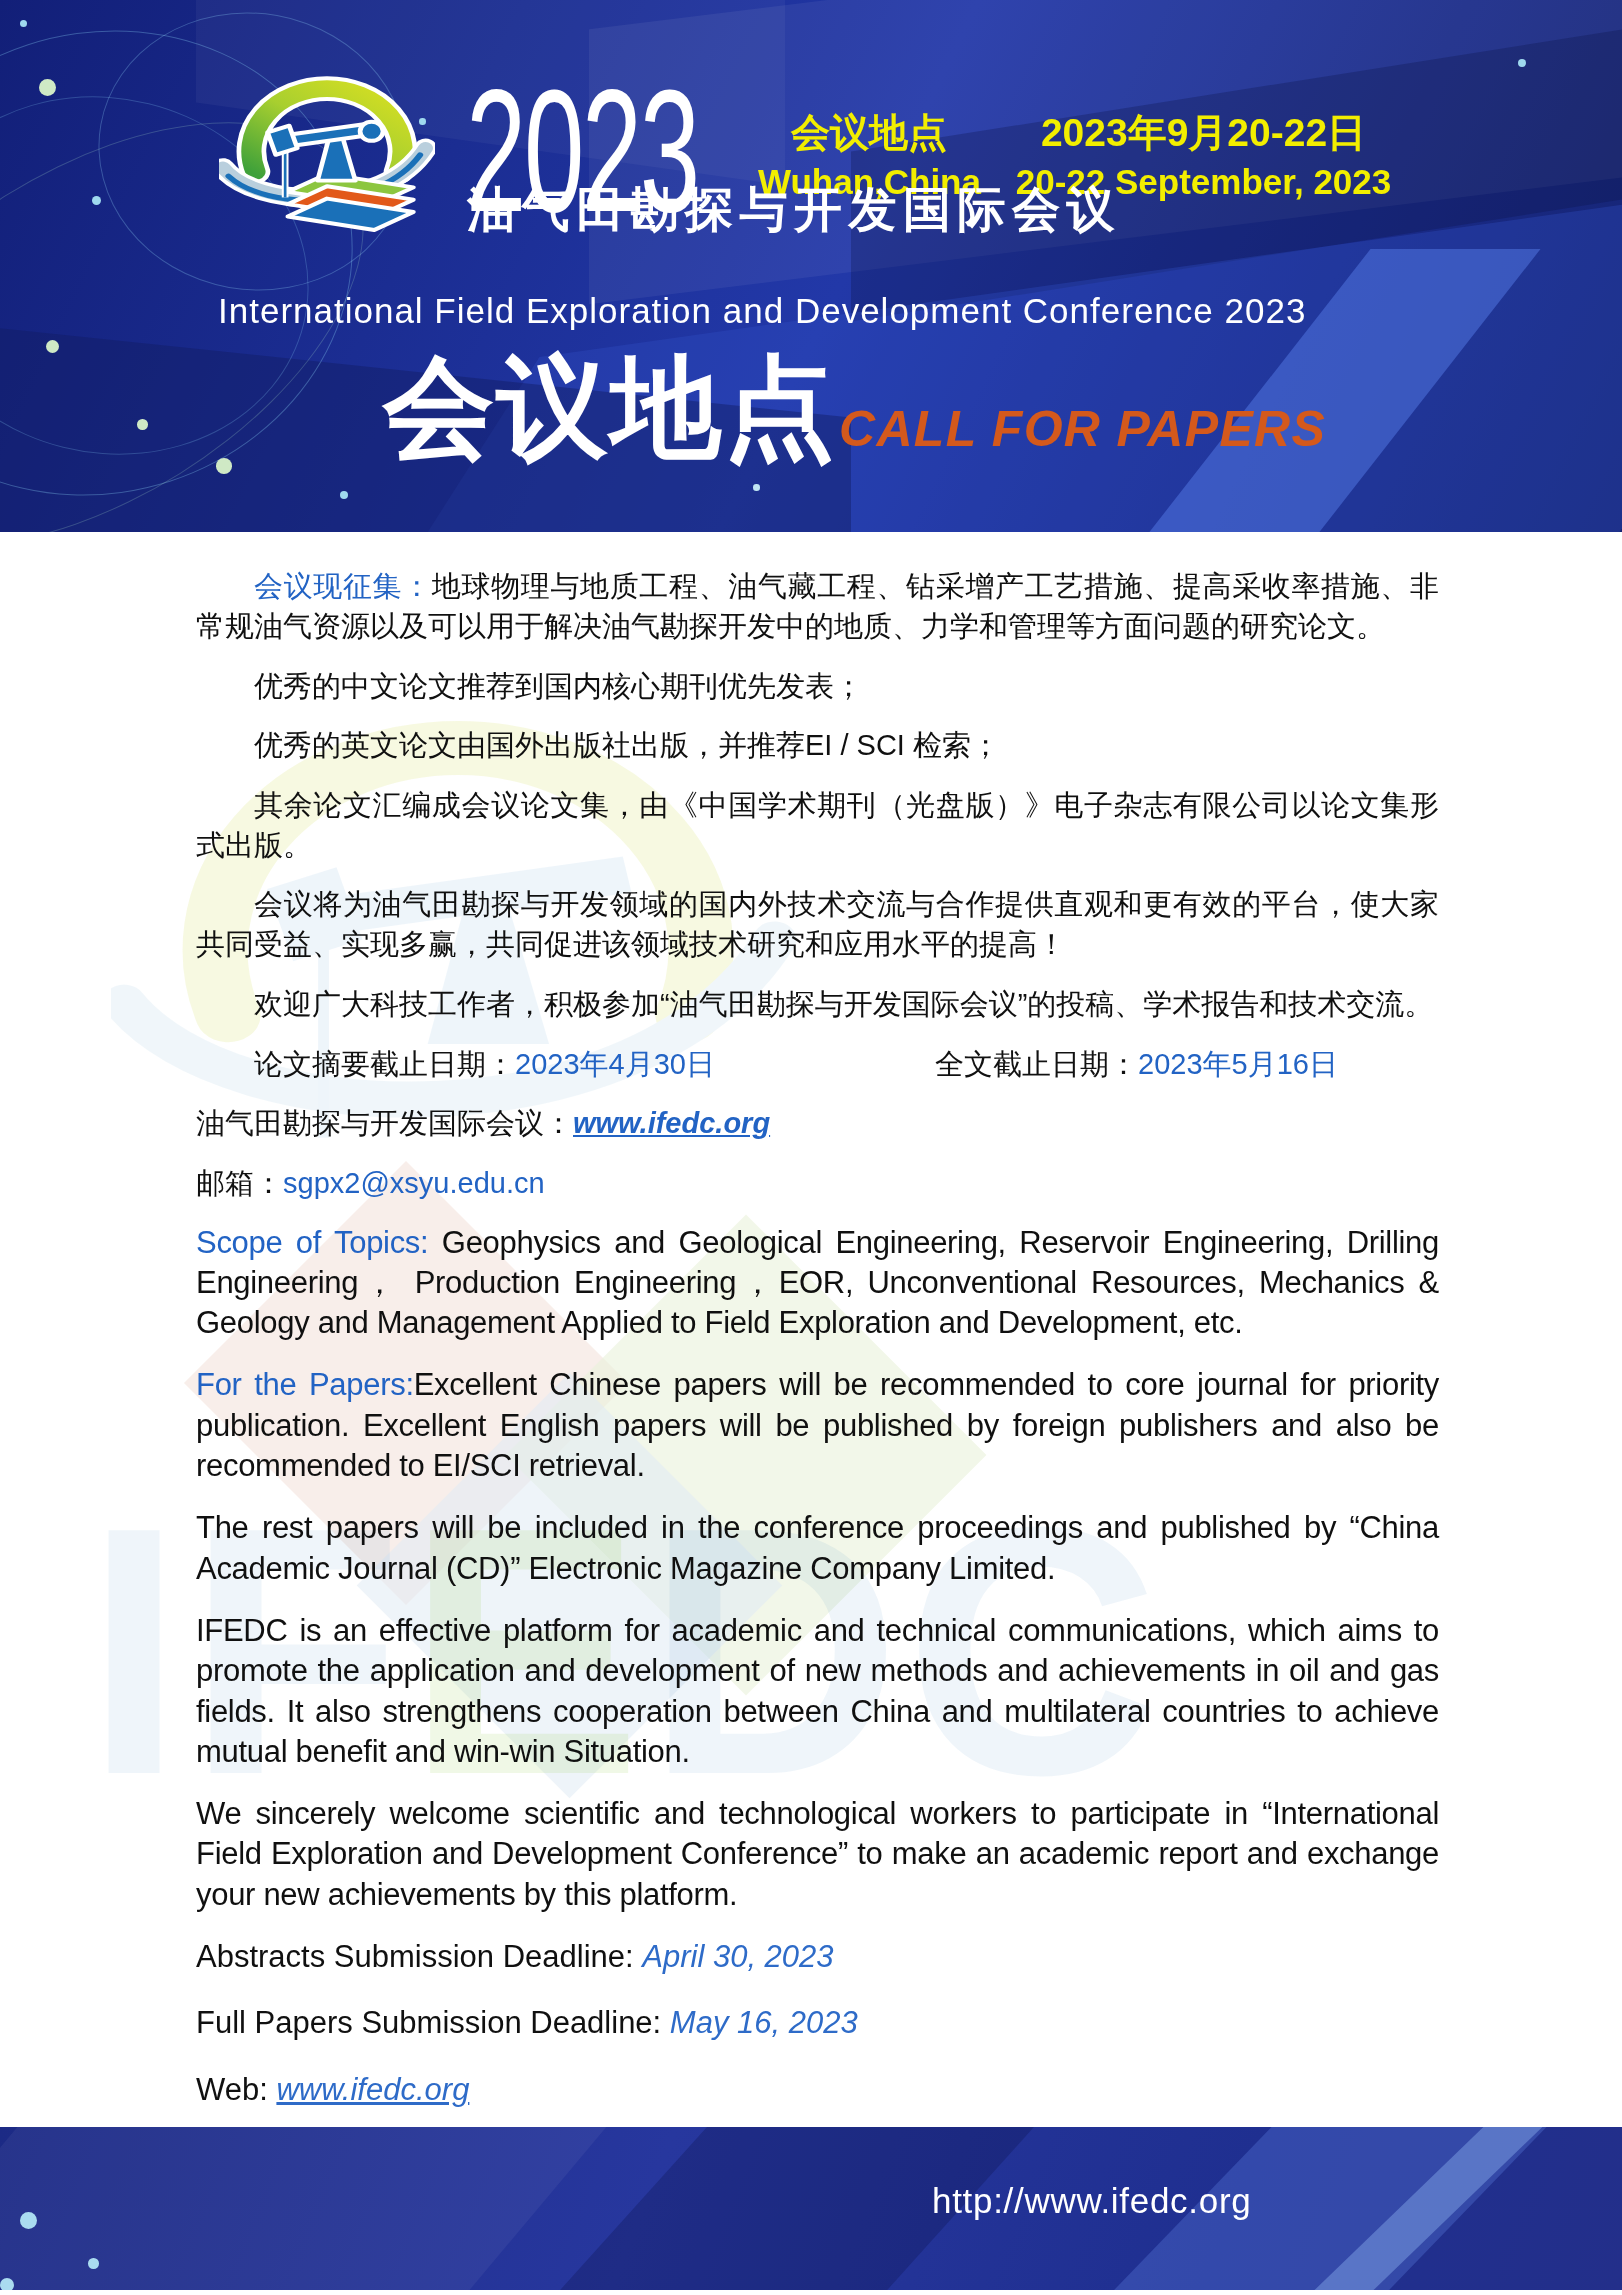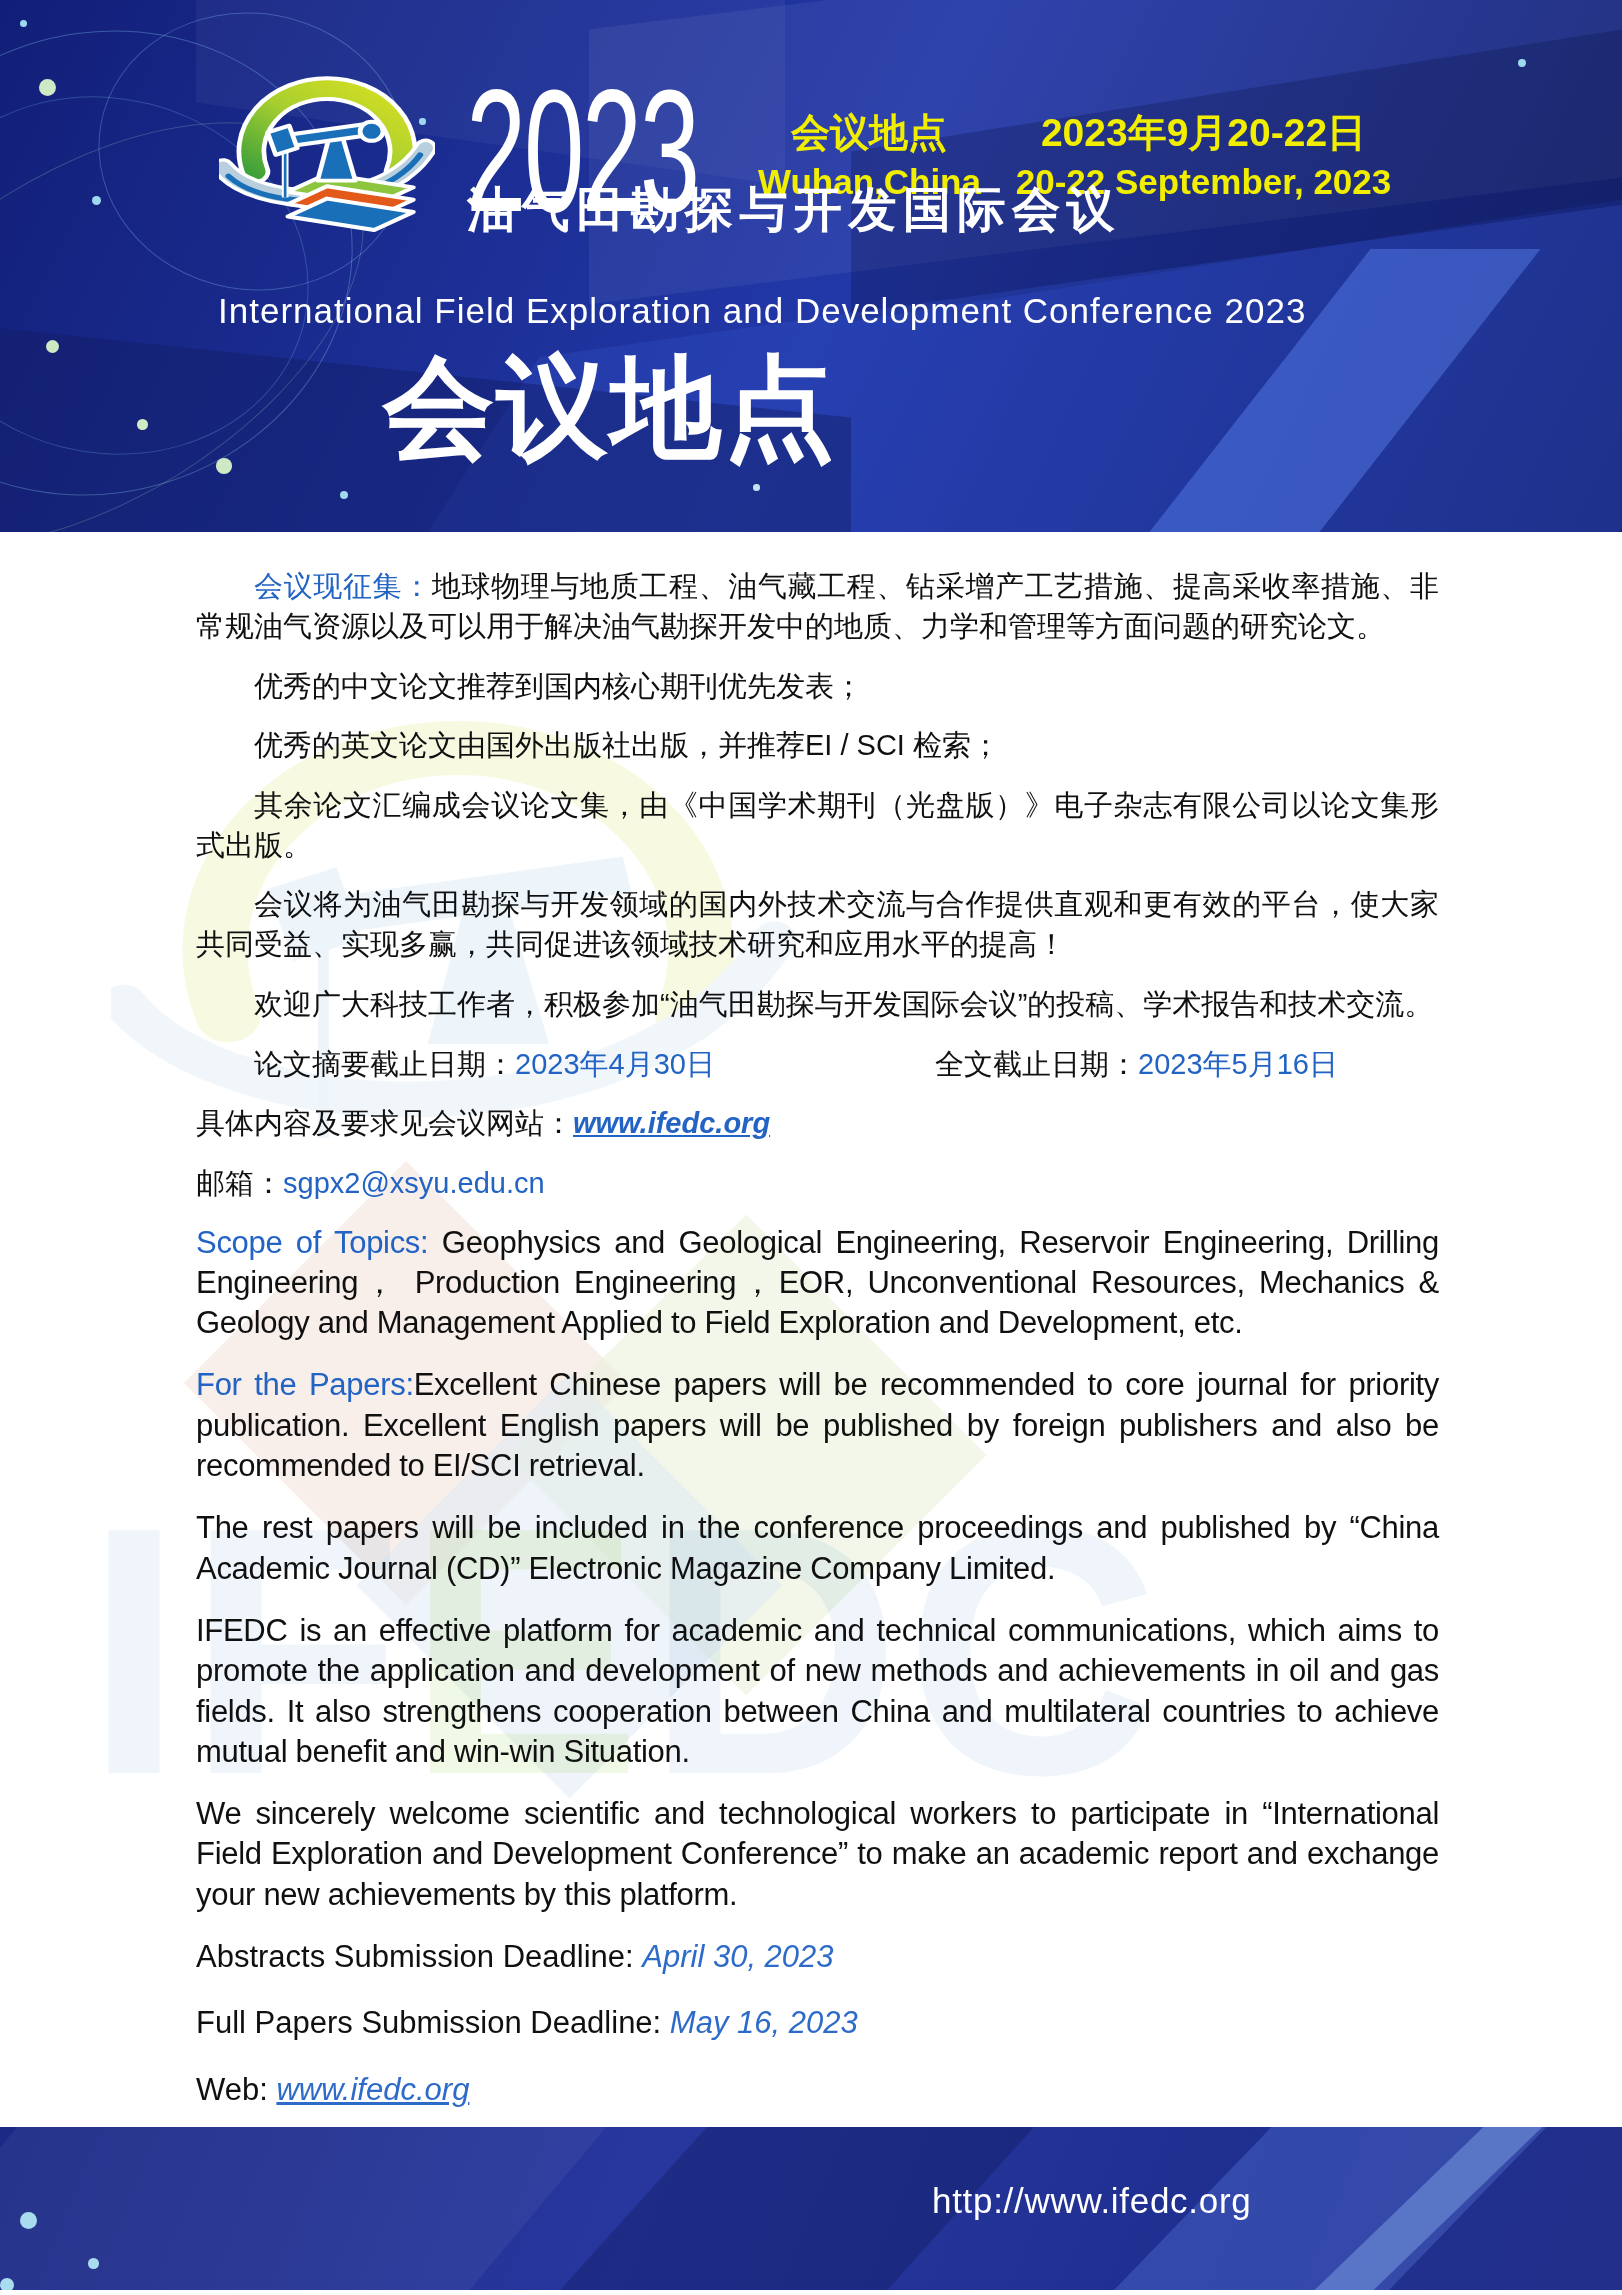--- a/index.html
+++ b/index.html
@@ -148,20 +148,21 @@
     </div>
     <div class="hero-dates">
       <span class="yl-cn">2023年9月20-22日</span>
       <span class="yl-en">20-22 September, 2023</span>
     </div>
 
     <div class="hero-title-cn">油气田勘探与开发国际会议</div>
     <div class="hero-title-en">International Field Exploration and Development Conference 2023</div>
 
     <div class="banner-cn">会议地点</div>
+    <div class="banner-en">CALL FOR PAPERS</div>
   </div>
 
   <div class="content">
 
     <svg class="wm" style="left:111px;top:137px;opacity:.16;" width="694" height="550" viewBox="0 0 320 305" preserveAspectRatio="none">
       <path d="M54 192 A 112 112 0 1 1 266 192" fill="none" stroke="#cfdb4e" stroke-width="30" stroke-linecap="round"></path>
       <path d="M6 185 C 55 258, 245 266, 306 150" fill="none" stroke="#a9cde2" stroke-width="20" stroke-linecap="round"></path>
       <polygon points="146,208 166,118 180,118 202,208" fill="#9cc4e4"></polygon>
       <polygon points="92,128 236,104 240,124 96,148" fill="#9cc4e4"></polygon>
       <polygon points="72,122 104,110 116,150 84,162" fill="#9cc4e4"></polygon>
@@ -188,21 +189,21 @@
         <div class="col-l">
           <span>论文摘要截止日期：</span><span class="blue">2023年4月30日</span>
         </div>
         <div class="col-r">
           <span>全文截止日期：</span><span class="blue">2023年5月16日</span>
         </div>
       </div>
 
       <div class="cn-row">
         <div>
-          <span>具体内容及要求见会议网站：</span><span class="link">www.ifedc.org</span>
+          <span>油气田勘探与开发国际会议：</span><span class="link">www.ifedc.org</span>
         </div>
       </div>
 
       <div class="cn-row">
         <div class="col-r">
           <span>邮箱：</span><span class="blue">sgpx2@xsyu.edu.cn</span>
         </div>
       </div>
 
       <p class="enp"><span class="blue">Scope of Topics:</span><span> Geophysics and Geological Engineering, Reservoir Engineering, Drilling Engineering， Production Engineering，EOR, Unconventional Resources, Mechanics &amp; Geology and  Management Applied to Field Exploration and Development, etc.</span></p>

